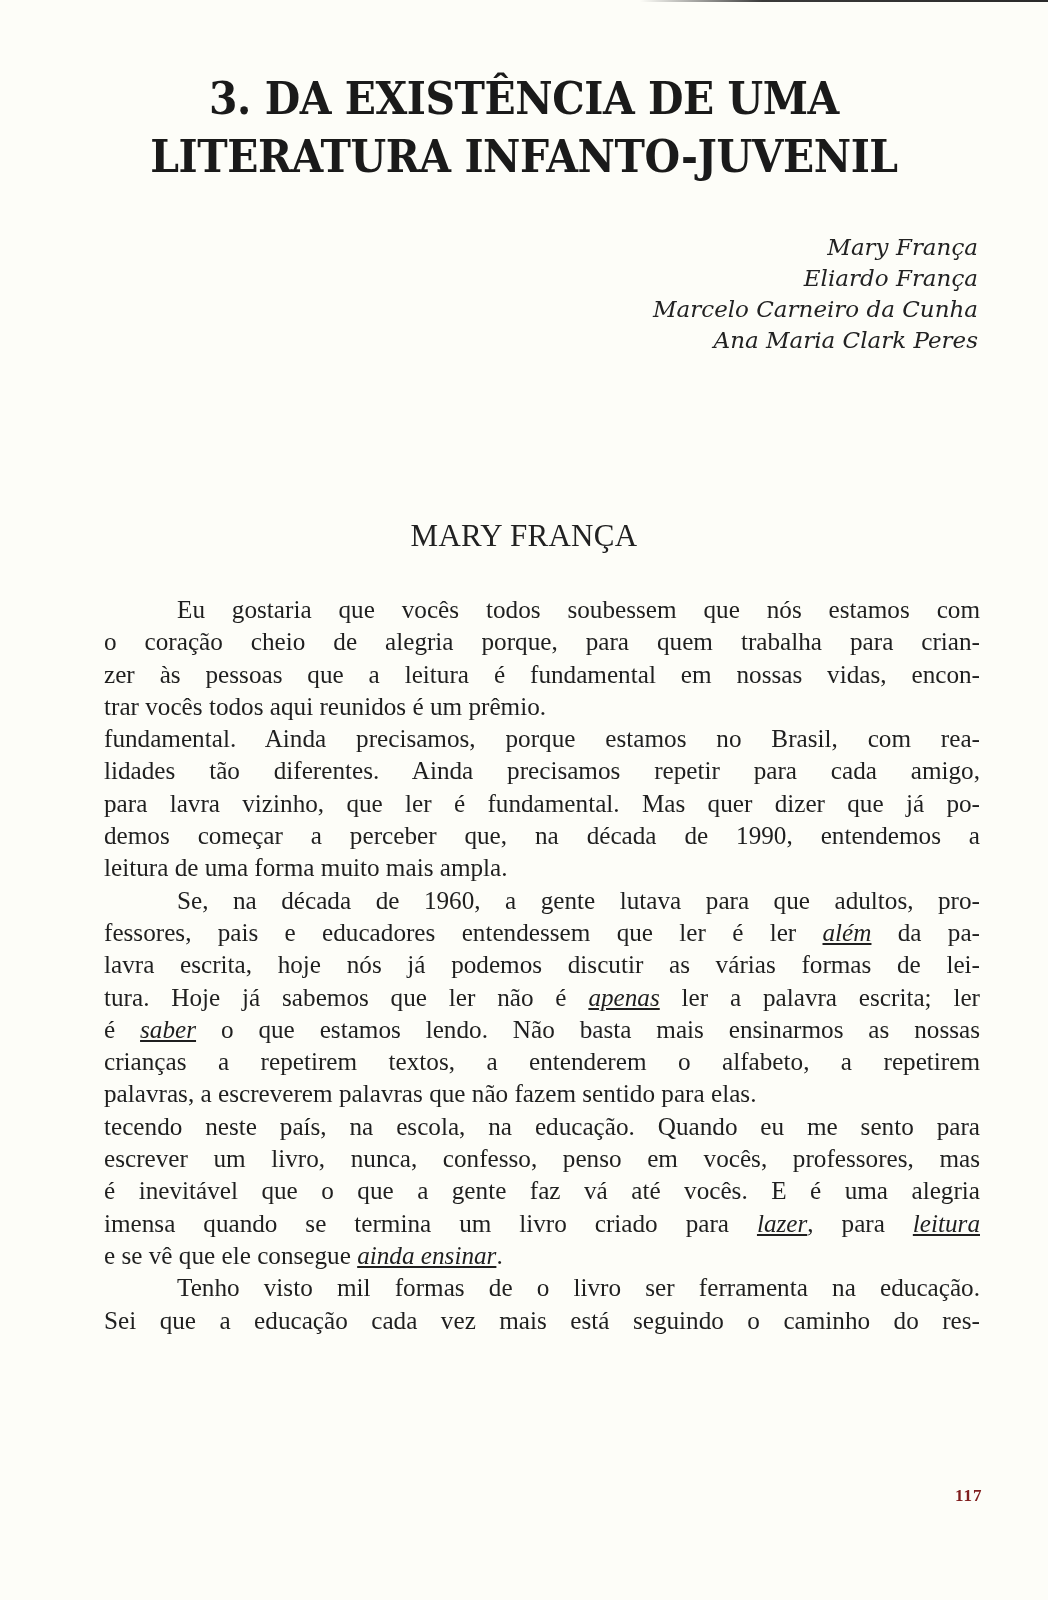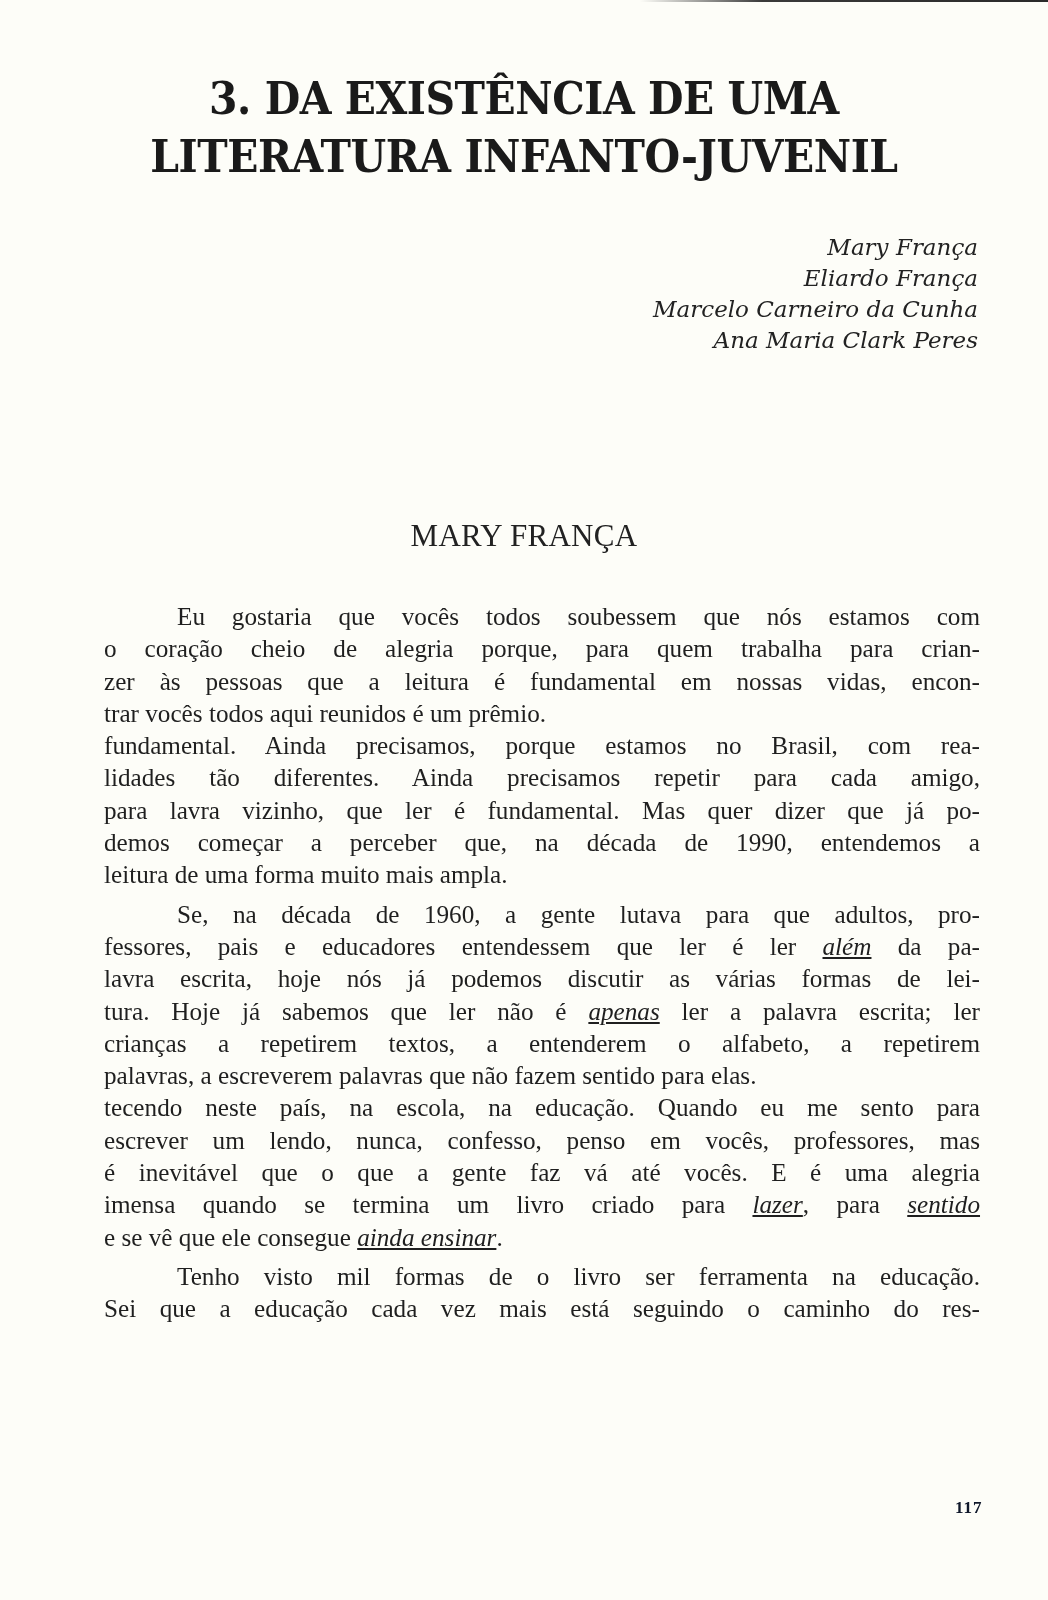--- a/index.html
+++ b/index.html
@@ -76,33 +76,31 @@
       white-space: nowrap;
       text-align: justify;
       text-align-last: justify;
       height: 32.3px;
     }
     .line.last {
       text-align-last: left;
     }
     .line.indent {
       padding-left: 73px;
-      margin-top: 7px;
     }
     .line em { font-style: italic; text-decoration: underline; }
     .page-number {
       position: absolute;
       top: 1486px;
       left: 955px;
       font-family: "Liberation Serif", serif;
       font-weight: bold;
       font-size: 17px;
-      color: #0f172a;
+      color: #7f1d1d;
       letter-spacing: 1px;
-      margin-top: 12px;
     }
   </style>
 </head>
 <body>
 
 <div class="scan-edge"></div>
 
 <h1 class="title" style="margin:0;">
   <div>3. DA EXISTÊNCIA DE UMA</div>
   <div>LITERATURA INFANTO-JUVENIL</div>
@@ -129,28 +127,29 @@
       <div class="line"><span>lidades tão diferentes. Ainda precisamos repetir para cada amigo,</span></div>
       <div class="line"><span>para lavra vizinho, que ler é fundamental. Mas quer dizer que já po-</span></div>
       <div class="line"><span>demos começar a perceber que, na década de 1990, entendemos a</span></div>
       <div class="line last"><span>leitura de uma  forma muito mais ampla.</span></div>
     </div>
     <div>
       <div class="line indent"><span>Se, na década de 1960, a gente lutava para que adultos, pro-</span></div>
       <div class="line"><span>fessores, pais e educadores entendessem que ler é ler </span><em>além</em><span> da pa-</span></div>
       <div class="line"><span>lavra escrita, hoje nós já podemos discutir as várias formas de lei-</span></div>
       <div class="line"><span>tura. Hoje já sabemos que ler não é </span><em>apenas</em><span> ler a palavra escrita; ler</span></div>
+      <div class="line"><span>é </span><em>saber</em><span> o que estamos lendo. Não basta mais ensinarmos as nossas</span></div>
       <div class="line"><span>crianças a  repetirem textos, a entenderem o alfabeto, a repetirem</span></div>
       <div class="line last"><span>palavras, a escreverem palavras que não fazem sentido para elas.</span></div>
     </div>
     <div>
       <div class="line"><span>tecendo neste país, na escola, na educação. Quando eu me sento para</span></div>
-      <div class="line"><span>escrever um lendo, nunca, confesso, penso em  vocês, professores, mas</span></div>
+      <div class="line"><span>escrever um livro, nunca, confesso, penso em  vocês, professores, mas</span></div>
       <div class="line"><span>é inevitável que o que a gente faz vá até vocês. E é uma  alegria</span></div>
-      <div class="line"><span>imensa quando se termina um livro criado para </span><em>lazer</em><span>, para </span><em>sentido</em></div>
+      <div class="line"><span>imensa quando se termina um livro criado para </span><em>lazer</em><span>, para </span><em>leitura</em></div>
       <div class="line last"><span>e se vê que ele consegue </span><em>ainda ensinar</em><span>.</span></div>
     </div>
     <div>
       <div class="line indent"><span>Tenho visto mil formas de o livro ser ferramenta na educação.</span></div>
       <div class="line"><span>Sei que a  educação cada vez mais está seguindo o caminho do res-</span></div>
     </div>
   </div>
 
 <div class="page-number">117</div>
 

